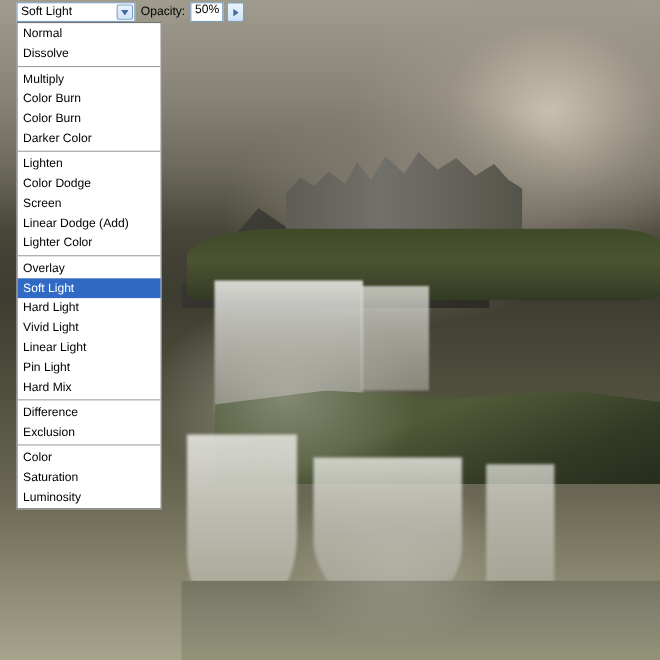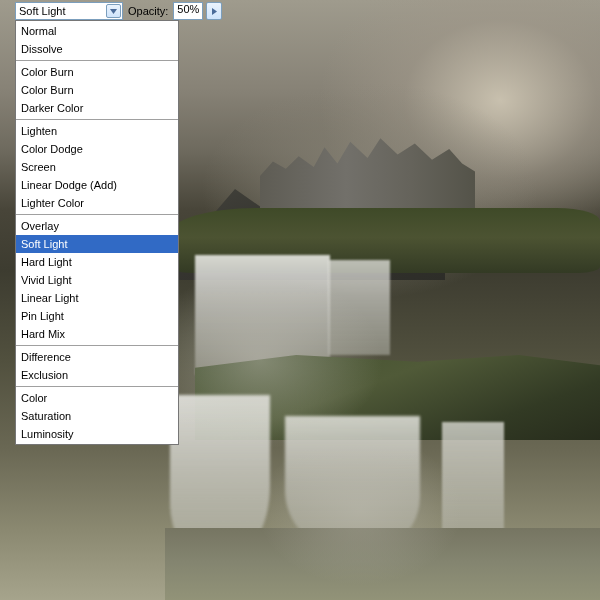--- a/index.html
+++ b/index.html
@@ -175,21 +175,21 @@
     align-items: center;
     justify-content: center;
     border-radius: 2px;
   }
   .opacity-arrow svg { width: 5px; height: 7px; }
 
   .dropdown {
     position: absolute;
     top: 20px;
     left: 15px;
-    width: 164px;
+    width: 132px;
     background: #fff;
     border: 1px solid #767676;
     z-index: 9;
     padding: 1px 0;
   }
   .dropdown .sep {
     height: 1px;
     background: #a0a0a0;
     margin: 2px 0;
   }
@@ -238,20 +238,21 @@
     <svg viewBox="0 0 5 7">
         <path d="M0 0 L5 3.5 L0 7 Z" fill="#4a6b99"></path>
       </svg>
   </div>
 </div>
 
 <div class="dropdown" id="blend-dropdown">
     <div class="item">Normal</div>
     <div class="item">Dissolve</div>
     <div class="sep"></div>
+    <div class="item">Multiply</div>
     <div class="item">Color Burn</div>
     <div class="item">Color Burn</div>
     <div class="item">Darker Color</div>
     <div class="sep"></div>
     <div class="item">Lighten</div>
     <div class="item">Color Dodge</div>
     <div class="item">Screen</div>
     <div class="item">Linear Dodge (Add)</div>
     <div class="item">Lighter Color</div>
     <div class="sep"></div>

